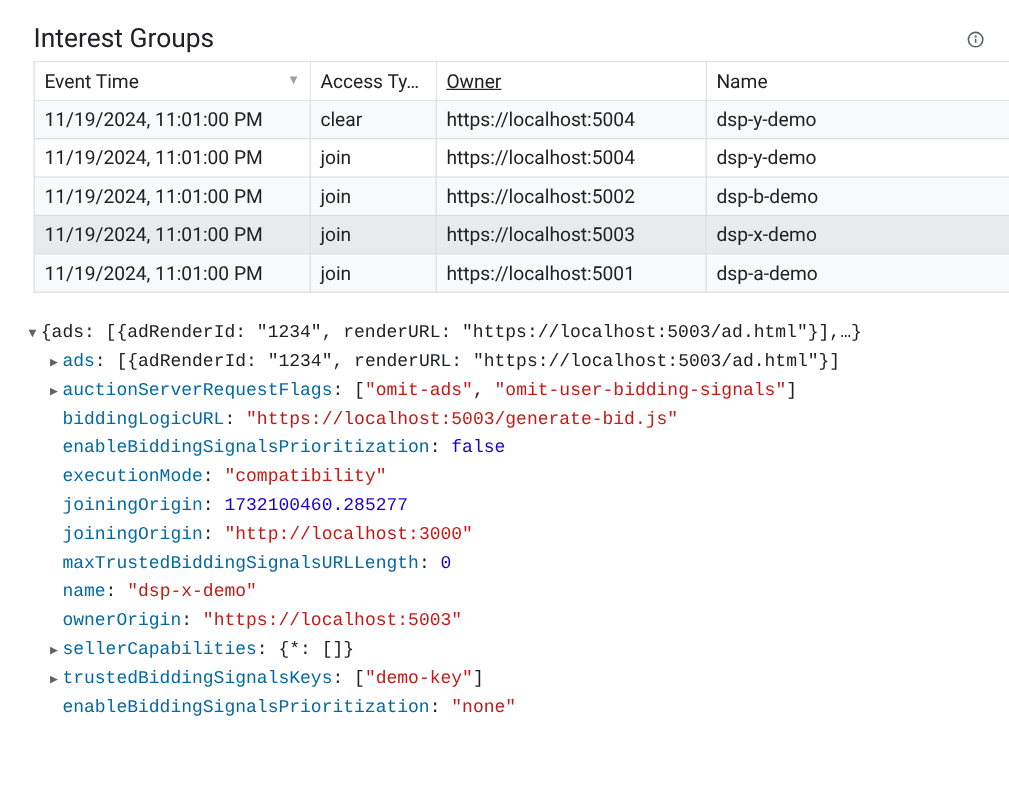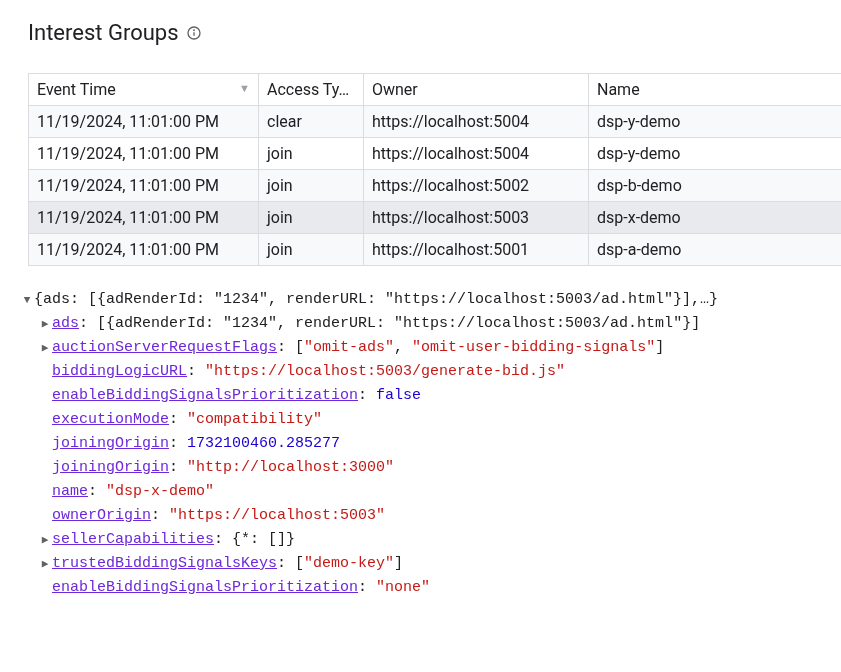--- a/index.html
+++ b/index.html
@@ -9,21 +9,22 @@
     font-family: -apple-system, BlinkMacSystemFont, "Segoe UI", Roboto, sans-serif;
     font-size: 14px;
     color: #202124;
     background: #fff;
     width: 841px;
   }
   .header {
     display: flex;
     align-items: center;
     gap: 7px;
-    margin: 8px 0 28px 8px;
+    margin: 8px 0 6px 8px;
+    justify-content: space-between;
   }
   .header-title {
     font-size: 22px;
     font-weight: 400;
     color: #202124;
   }
   .info-icon {
     display: inline-flex;
     align-items: center;
     justify-content: center;
@@ -48,21 +49,21 @@
     white-space: nowrap;
   }
   table.events th {
     background: #ffffff;
     position: relative;
     color: #202124;
     font-weight: 400;
   }
   table.events th.col-time { width: 230px; }
   table.events th.col-type { width: 105px; }
-  table.events th.col-owner { width: 225px; }
+  table.events th.col-owner { width: 225px; text-decoration: underline; }
   table.events tbody tr:nth-child(odd) { background: #f8f9fa; }
   table.events tbody tr.selected { background: #e8eaed; }
   .sort-indicator {
     position: absolute;
     right: 8px;
     top: 50%;
     transform: translateY(-60%);
     color: #9aa0a6;
     font-size: 11px;
   }
@@ -83,21 +84,21 @@
     width: 14px;
     text-align: center;
     color: #5f6368;
     font-size: 11px;
     user-select: none;
     flex-shrink: 0;
   }
   .arrow.blank { visibility: hidden; }
   .indent0 { padding-left: 0; }
   .indent1 { padding-left: 18px; }
-  .k { color: #6d28d9; text-decoration: underline; }
+  .k { color: #0369a1; }
   .s { color: #c41a16; }
   .n { color: #1c00cf; }
   .b { color: #1c00cf; }
   .plain { color: #202124; }
 </style>
 </head>
 <body>
 
 <div class="header">
   <span class="header-title">Interest Groups</span>
@@ -184,20 +185,24 @@
   <div class="tree-row indent1">
     <span class="arrow blank">▶</span>
     <span><span class="k">joiningOrigin</span><span class="plain">: </span><span class="n">1732100460.285277</span></span>
   </div>
   <div class="tree-row indent1">
     <span class="arrow blank">▶</span>
     <span><span class="k">joiningOrigin</span><span class="plain">: </span><span class="s" id="jo-val">"http://localhost:3000"</span></span>
   </div>
   <div class="tree-row indent1">
     <span class="arrow blank">▶</span>
+    <span><span class="k">maxTrustedBiddingSignalsURLLength</span><span class="plain">: </span><span class="n">0</span></span>
+  </div>
+  <div class="tree-row indent1">
+    <span class="arrow blank">▶</span>
     <span><span class="k">name</span><span class="plain">: </span><span class="s" id="name-val">"dsp-x-demo"</span></span>
   </div>
   <div class="tree-row indent1">
     <span class="arrow blank">▶</span>
     <span><span class="k">ownerOrigin</span><span class="plain">: </span><span class="s" id="oo-val">"https://localhost:5003"</span></span>
   </div>
   <div class="tree-row indent1">
     <span class="arrow">▶</span>
     <span><span class="k">sellerCapabilities</span><span class="plain">: </span><span class="plain">{*: []}</span></span>
   </div>

